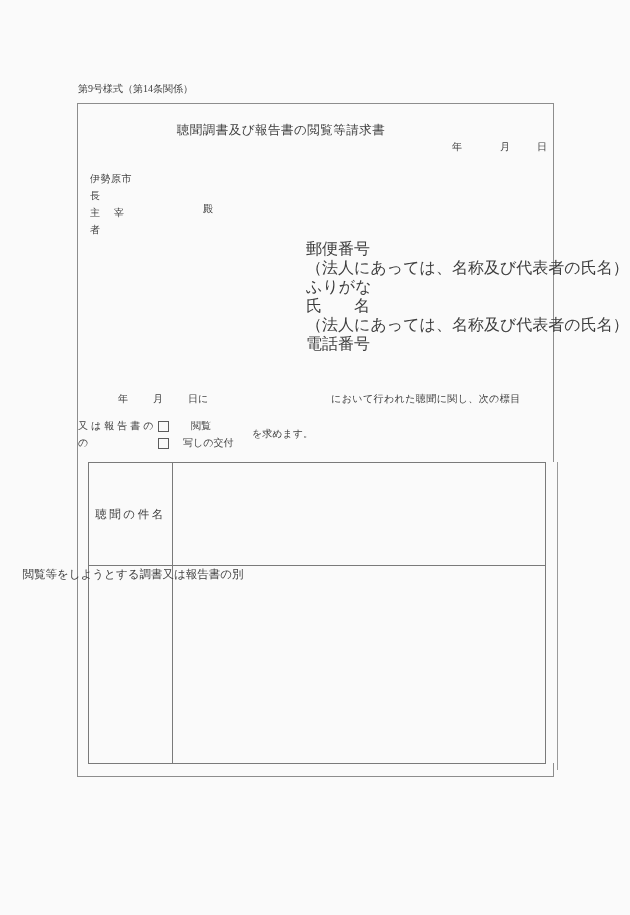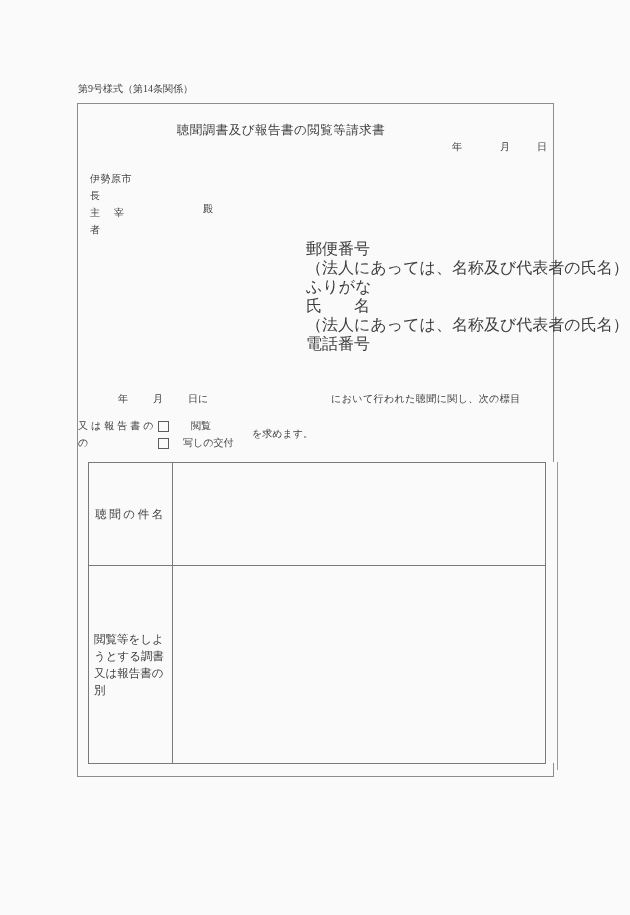--- a/index.html
+++ b/index.html
@@ -46,21 +46,21 @@
   .col-div{position:absolute;left:83px;top:0;width:1px;height:100%;background:#7a7a7a;}
   .row-div{position:absolute;left:0;top:102px;width:100%;height:1px;background:#7a7a7a;}
   .cell-label-1{
     position:absolute;left:0;top:0;width:83px;height:102px;
     display:flex;align-items:center;justify-content:center;
     font-size:11.5px;letter-spacing:2.5px;white-space:pre;
   }
   .cell-value-1{position:absolute;left:84px;top:0;right:0;height:102px;}
   .cell-label-2{
     position:absolute;left:0;top:103px;width:83px;height:197px;
-    display:flex;flex-direction:column;justify-content:center;
+    display:flex;flex-direction:row;justify-content:center;
     padding-left:5px;box-sizing:border-box;
     font-size:11.5px;line-height:17px;white-space:pre;
   }
   .cell-value-2{position:absolute;left:84px;top:103px;right:0;bottom:0;}
 </style>
 </head>
 <body>
 
 <div class="page">
 

